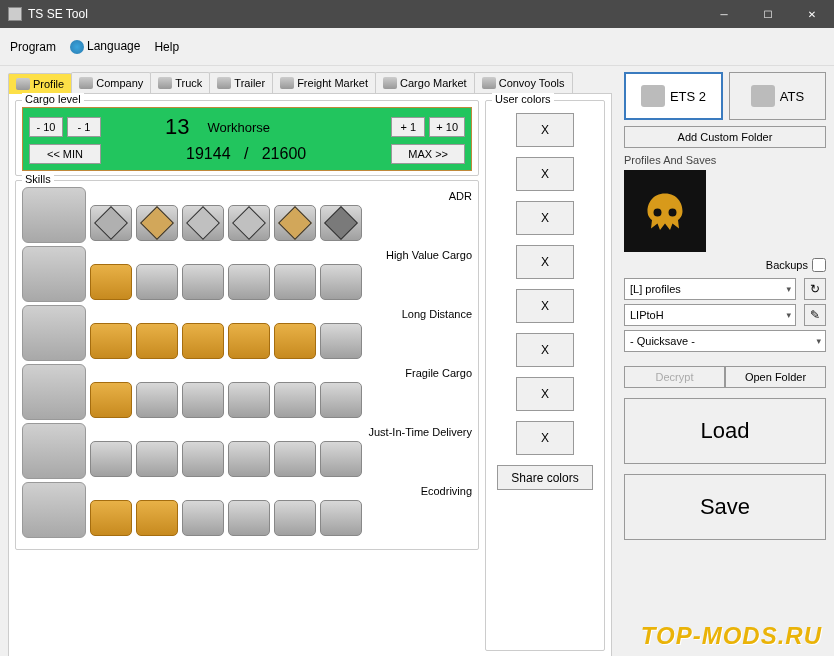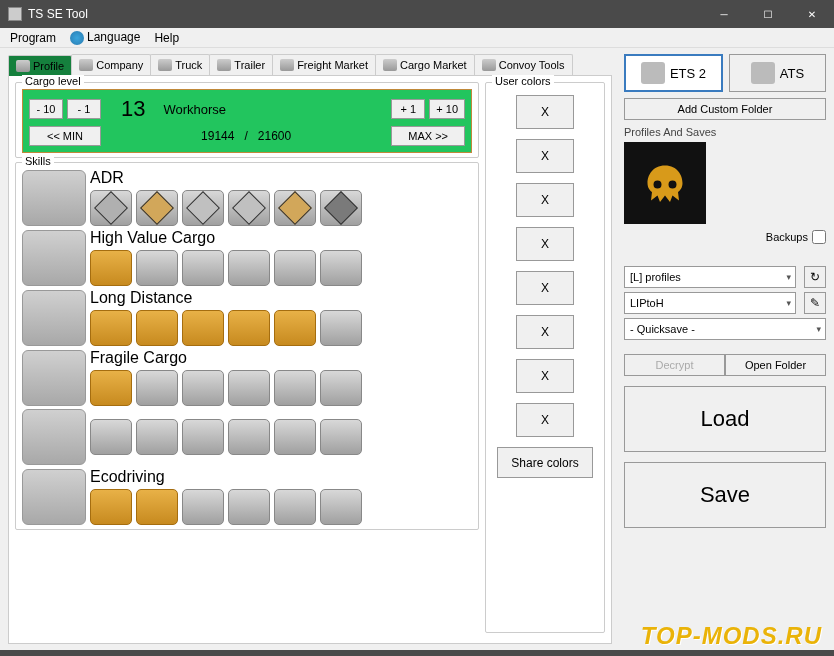--- a/index.html
+++ b/index.html
@@ -1,58 +1,58 @@
 <!DOCTYPE html>
 <html><head>
 <meta charset="utf-8">
 <style>
 * { box-sizing: border-box; margin: 0; padding: 0; font-family: "Segoe UI", Tahoma, sans-serif; }
 body { background: #4a4a4a; width: 834px; height: 656px; overflow: hidden; position: relative; }
 .titlebar { background: #4a4a4a; color: #fff; height: 28px; display: flex; align-items: center; padding-left: 8px; font-size: 12px; }
 .titlebar .app-icon { width: 14px; height: 14px; background: #ccc; margin-right: 6px; display:inline-block; border:1px solid #888;}
 .titlebar .spacer { flex: 1; }
 .titlebar .winbtn { width: 44px; height: 28px; display: flex; align-items: center; justify-content: center; color: #fff; font-size: 10px; }
-.menubar { background: #f0f0f0; height: 20px; display: flex; align-items: center; gap: 14px; padding: 0 10px; font-size: 12px; border-bottom: 1px solid #ddd;}
+.menubar { background: #f0f0f0; height: 38px; display: flex; align-items: center; gap: 14px; padding: 0 10px; font-size: 12px; border-bottom: 1px solid #ddd;}
 .menubar .lang-icon{width:14px;height:14px;border-radius:50%;background:radial-gradient(circle,#3aa5dd 0%,#2a7bb0 100%);display:inline-block;margin-right:3px;vertical-align:middle;}
 .content { background: #f0f0f0; height: 602px; display: flex; }
 .left-pane { flex: 1; padding: 6px 4px 6px 8px; display:flex; flex-direction:column;}
 .right-pane { width: 218px; padding: 6px 8px; display:flex;flex-direction:column;}
 .tabs { display: flex; gap: 0; font-size: 11px; border-bottom:1px solid #ccc; }
 .tab { padding: 4px 7px; background: #f0f0f0; border: 1px solid #ccc; border-bottom: none; border-radius: 2px 2px 0 0; display: flex; align-items: center; gap: 3px; cursor:pointer; margin-right:-1px;}
-.tab.active { background: #15803d; position:relative;top:1px;align-items:flex-end;}
+.tab.active { background: #fde047; position:relative;top:1px;align-items:flex-end;}
 .tab-icon{width:14px;height:12px;display:inline-block;}
 .profile-body{background:#fff;border:1px solid #ccc;border-top:none;padding:6px;flex:1;display:flex;gap:6px;}
 .profile-main{flex:1;}
 .fieldset{border:1px solid #ccc;border-radius:2px;padding:6px 6px 4px;margin-bottom:4px;position:relative;}
 .fieldset-label{position:absolute;top:-8px;left:6px;background:#fff;padding:0 3px;font-size:11px;}
 .level-box{background:#22c55e;border:1px solid #c0893b;padding:6px;display:grid;grid-template-columns:auto auto 1fr auto auto;gap:4px;align-items:center;}
 .lvl-btn{background:#f0f0f0;border:1px solid #999;font-size:11px;padding:3px 6px;min-width:34px;text-align:center;cursor:pointer;}
 .lvl-btn.wide{min-width:58px;}
-.lvl-num{font-size:22px;font-weight:400;text-align:center;}
+.lvl-num{font-size:22px;font-weight:400;text-align:center;margin-left:44px;}
 .lvl-name{font-size:13px;}
 .skill-row{display:flex;align-items:center;gap:4px;margin-bottom:3px;}
 .skill-bigicon{width:64px;height:56px;background:linear-gradient(#d0d0d0,#a8a8a8);border-radius:6px;border:1px solid #999;flex-shrink:0;display:flex;align-items:center;justify-content:center;font-size:24px;}
 .skill-col{flex:1;}
-.skill-name{font-size:16px;margin-bottom:3px;}
+.skill-name{font-size:11px;margin-bottom:3px;text-align:right;}
 .skill-cells{display:flex;gap:4px;}
 .cell{width:42px;height:36px;border-radius:5px;border:1px solid #888;background:linear-gradient(#d8d8d8,#a0a0a0);}
 .cell.on{background:linear-gradient(#e8b147,#c78a1f);border-color:#a56d0f;}
 .cell.adr{display:flex;align-items:center;justify-content:center;}
 .adr-diamond{width:24px;height:24px;transform:rotate(45deg);border:1px solid #333;}
 .usercolors{width:120px;}
 .uc-btn{width:58px;height:34px;margin:0 auto 10px;display:block;background:#f0f0f0;border:1px solid #999;font-size:12px;cursor:pointer;}
-.share-btn{width:96px;height:31px;background:#f0f0f0;border:1px solid #999;font-size:12px;margin:6px auto 0;display:block;}
+.share-btn{width:96px;height:25px;background:#f0f0f0;border:1px solid #999;font-size:12px;margin:6px auto 0;display:block;}
 .game-btns{display:flex;gap:6px;margin-bottom:6px;}
-.game-btn{flex:1;height:38px;border:1px solid #999;background:#f0f0f0;display:flex;align-items:center;justify-content:center;gap:5px;font-size:13px;cursor:pointer;}
+.game-btn{flex:1;height:48px;border:1px solid #999;background:#f0f0f0;display:flex;align-items:center;justify-content:center;gap:5px;font-size:13px;cursor:pointer;}
 .game-btn.active{background:#fff;border:2px solid #3a7bbf;}
 .game-icn{width:24px;height:22px;background:#bbb;border-radius:3px;}
 .acf-btn{height:22px;border:1px solid #999;background:#f0f0f0;font-size:11px;margin-bottom:6px;cursor:pointer;}
 .section-label{font-size:11px;margin-bottom:4px;color:#444;}
 .avatar{width:82px;height:82px;background:#111;margin-bottom:6px;display:flex;align-items:center;justify-content:center;}
-.backups-row{display:flex;justify-content:flex-end;align-items:center;gap:4px;font-size:11px;margin-bottom:22px;}
+.backups-row{display:flex;justify-content:flex-end;align-items:center;gap:4px;font-size:11px;margin-bottom:6px;}
 .backups-row input{width:14px;height:14px;}
 .combo-row{display:flex;gap:8px;margin-bottom:4px;}
 .combo{flex:1;height:22px;border:1px solid #999;background:#fff;font-size:11px;padding:0 16px 0 5px;display:flex;align-items:center;position:relative;}
 .combo::after{content:"▾";position:absolute;right:4px;font-size:9px;color:#555;}
 .sq-btn{width:22px;height:22px;border:1px solid #999;background:#f0f0f0;display:flex;align-items:center;justify-content:center;font-size:12px;cursor:pointer;}
 .two-btns{display:flex;margin:10px 0;}
 .two-btns button{flex:1;height:22px;border:1px solid #999;background:#f0f0f0;font-size:11px;}
 .two-btns button:disabled{color:#aaa;}
 .big-btn{height:66px;border:1px solid #999;background:#f0f0f0;font-size:22px;margin-bottom:10px;cursor:pointer;}
 .watermark{position:absolute;bottom:6px;right:12px;font-size:24px;font-weight:900;font-style:italic;color:#eab308;letter-spacing:1px;text-shadow:1px 1px 0 #fff;}
@@ -116,30 +116,30 @@
           <div class="level-box">
             <button class="lvl-btn">- 10</button>
             <button class="lvl-btn">- 1</button>
             <div style="display:flex;align-items:center;gap:18px;padding-left:16px;">
               <span class="lvl-num">13</span>
               <span class="lvl-name">Workhorse</span>
             </div>
             <button class="lvl-btn">+ 1</button>
             <button class="lvl-btn">+ 10</button>
             <button class="lvl-btn wide" style="grid-column:1/3">&lt;&lt; MIN</button>
-            <div style="text-align:center;font-size:12px;">
+            <div style="text-align:center;font-size:16px;">
               <span>19144</span>
               &nbsp;&nbsp;<span>/</span>&nbsp;&nbsp;
               <span>21600</span>
             </div>
             <button class="lvl-btn wide" style="grid-column:4/6">MAX &gt;&gt;</button>
           </div>
         </div>
 
-        <div class="fieldset" style="padding-bottom:1px;">
+        <div class="fieldset" style="padding-bottom:8px;">
           <span class="fieldset-label">Skills</span>
           <div id="skills-container">
               <div class="skill-row">
                 <div class="skill-bigicon"></div>
                 <div class="skill-col">
                   <div class="skill-name">ADR</div>
                   <div class="skill-cells">
                     <div class="cell adr">
                       <div class="adr-diamond" style="background: rgb(176, 176, 176);"></div>
                     </div>
@@ -199,20 +199,21 @@
                     <div class="cell"></div>
                     <div class="cell"></div>
                     <div class="cell"></div>
                     <div class="cell"></div>
                   </div>
                 </div>
               </div>
               <div class="skill-row">
                 <div class="skill-bigicon"></div>
                 <div class="skill-col">
+                  <div class="skill-name">Just-In-Time Delivery</div>
                   <div class="skill-cells">
                     <div class="cell"></div>
                     <div class="cell"></div>
                     <div class="cell"></div>
                     <div class="cell"></div>
                     <div class="cell"></div>
                     <div class="cell"></div>
                   </div>
                 </div>
               </div>

